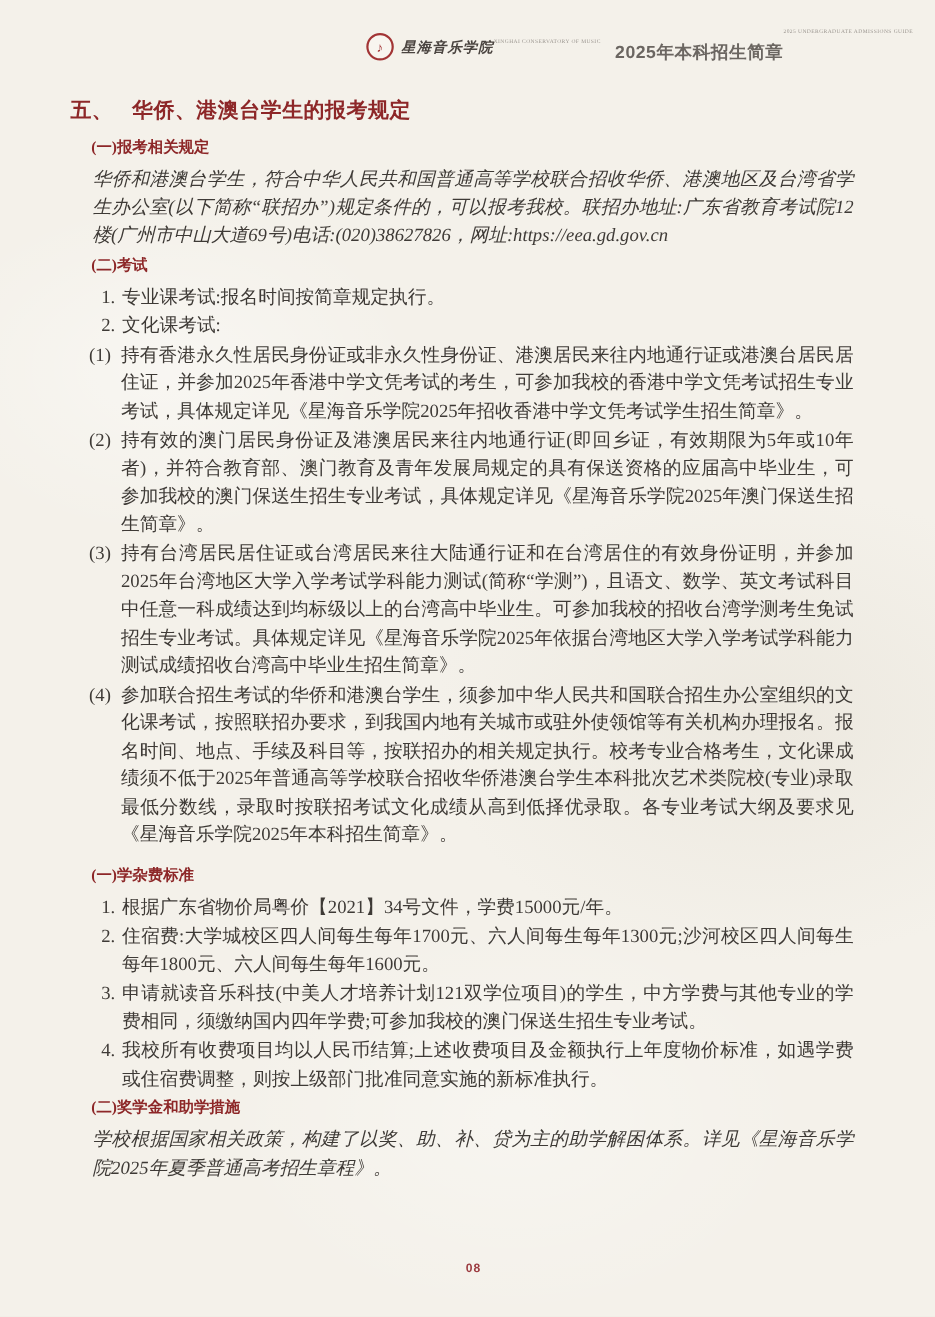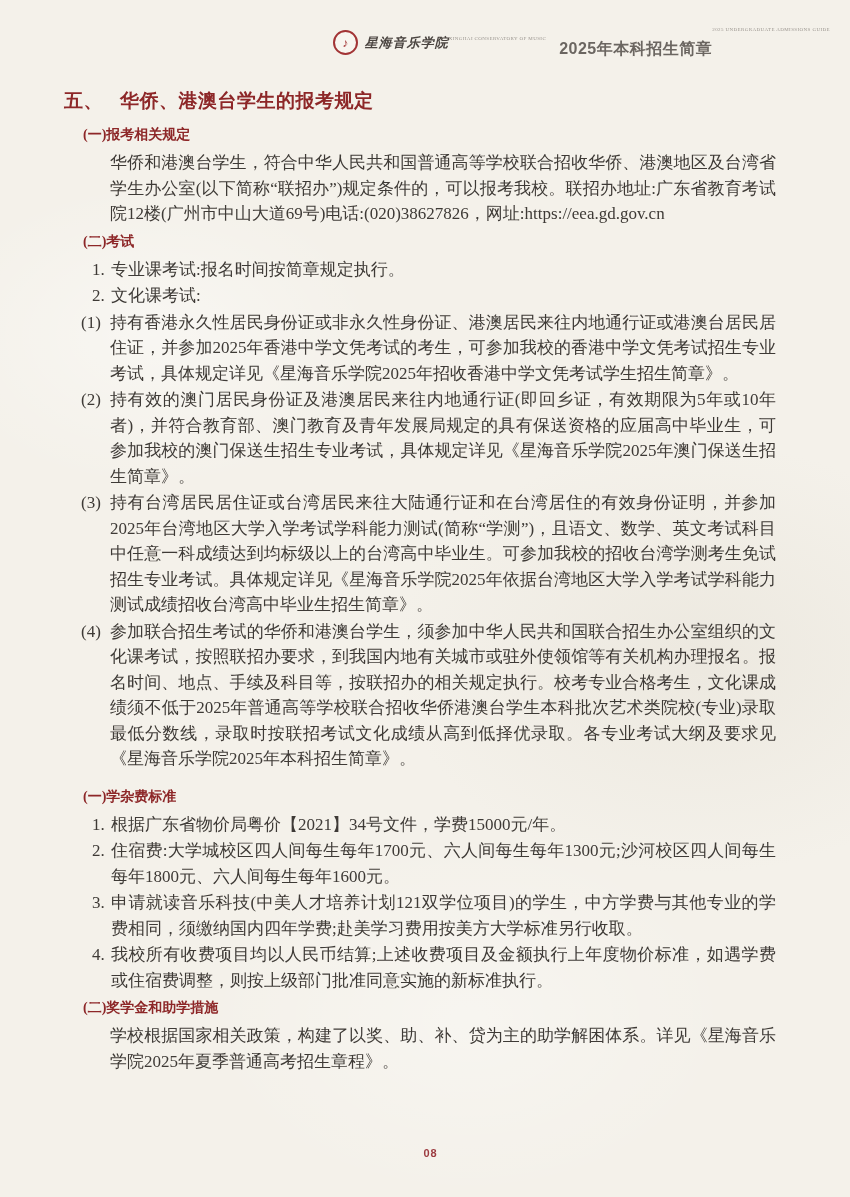--- a/index.html
+++ b/index.html
@@ -61,21 +61,21 @@
     margin:0 0 6px 0;letter-spacing:.5px;
     text-align:left;
   }
   .sec-num{margin-right:17px;}
   .sub-heading{
     color:var(--heading-red);
     font-weight:bold;font-size:14px;line-height:26px;
     margin:2px 0 2px 19px;
     text-align:left;
   }
-  .para.plain{margin:0 0 1px 46px;}
+  .para.plain{margin:0 0 1px 20px;font-style:italic;}
   .item{display:flex;margin:0 0 1px 0;}
   .item .marker{flex:0 0 auto;white-space:pre;}
   .item .text{flex:1 1 auto;text-align:justify;}
   .item.num{margin-left:28px;}
   .item.num .marker{width:19px;}
   .item.paren{margin-left:17px;}
   .item.paren .marker{width:29px;}
   .sec-gap{height:9px;}
   
   .footer{
@@ -140,21 +140,21 @@
       <div class="item num">
         <span class="marker">1.</span>
         <span class="text">根据广东省物价局粤价【2021】34号文件，学费15000元/年。</span>
       </div>
       <div class="item num">
         <span class="marker">2.</span>
         <span class="text">住宿费:大学城校区四人间每生每年1700元、六人间每生每年1300元;沙河校区四人间每生每年1800元、六人间每生每年1600元。</span>
       </div>
       <div class="item num">
         <span class="marker">3.</span>
-        <span class="text">申请就读音乐科技(中美人才培养计划121双学位项目)的学生，中方学费与其他专业的学费相同，须缴纳国内四年学费;赴美学习费用按美方大学标准另行收取。</span>
+        <span class="text">申请就读音乐科技(中美人才培养计划121双学位项目)的学生，中方学费与其他专业的学费相同，须缴纳国内四年学费;可参加我校的澳门保送生招生专业考试。</span>
       </div>
       <div class="item num">
         <span class="marker">4.</span>
         <span class="text">我校所有收费项目均以人民币结算;上述收费项目及金额执行上年度物价标准，如遇学费或住宿费调整，则按上级部门批准同意实施的新标准执行。</span>
       </div>
       <div class="sub-heading"><span class="sub-label">(二)</span><span class="sub-title">奖学金和助学措施</span></div>
       <div class="para plain"><span class="text">学校根据国家相关政策，构建了以奖、助、补、贷为主的助学解困体系。详见《星海音乐学院2025年夏季普通高考招生章程》。</span></div>
     </div>
 
   <div class="footer">

